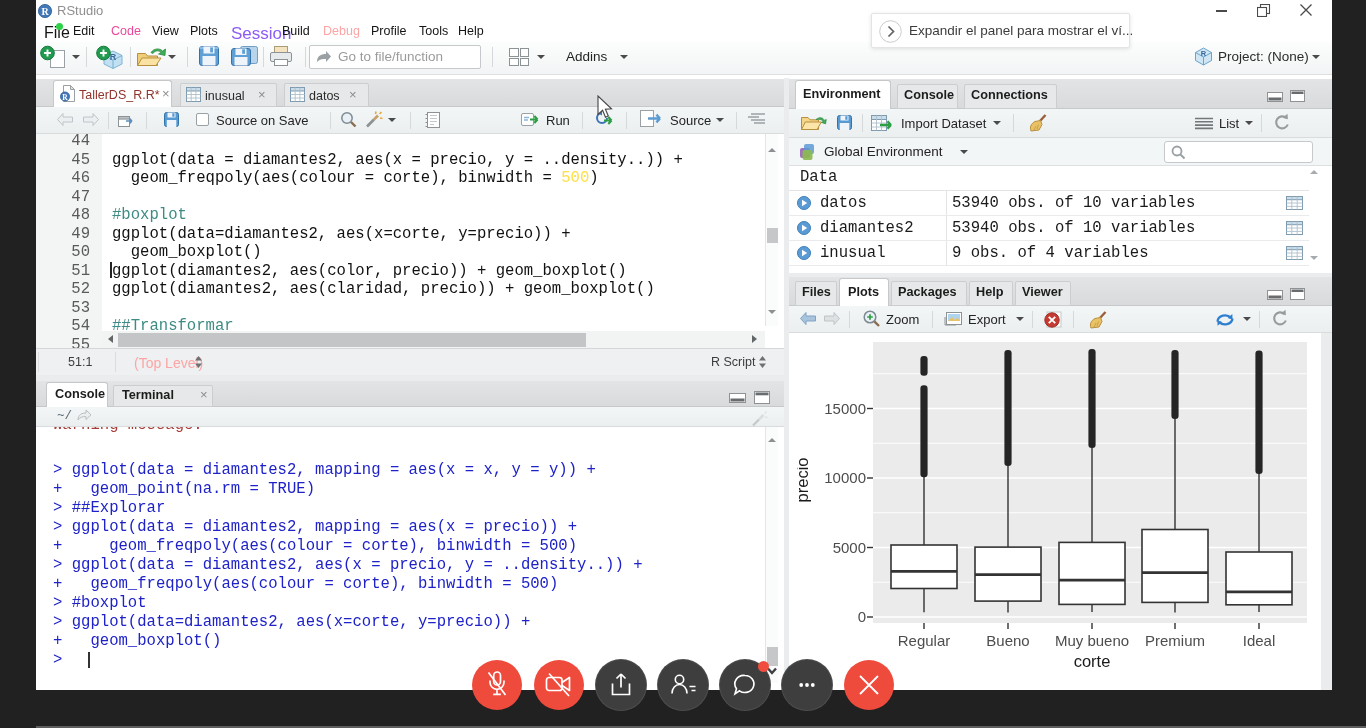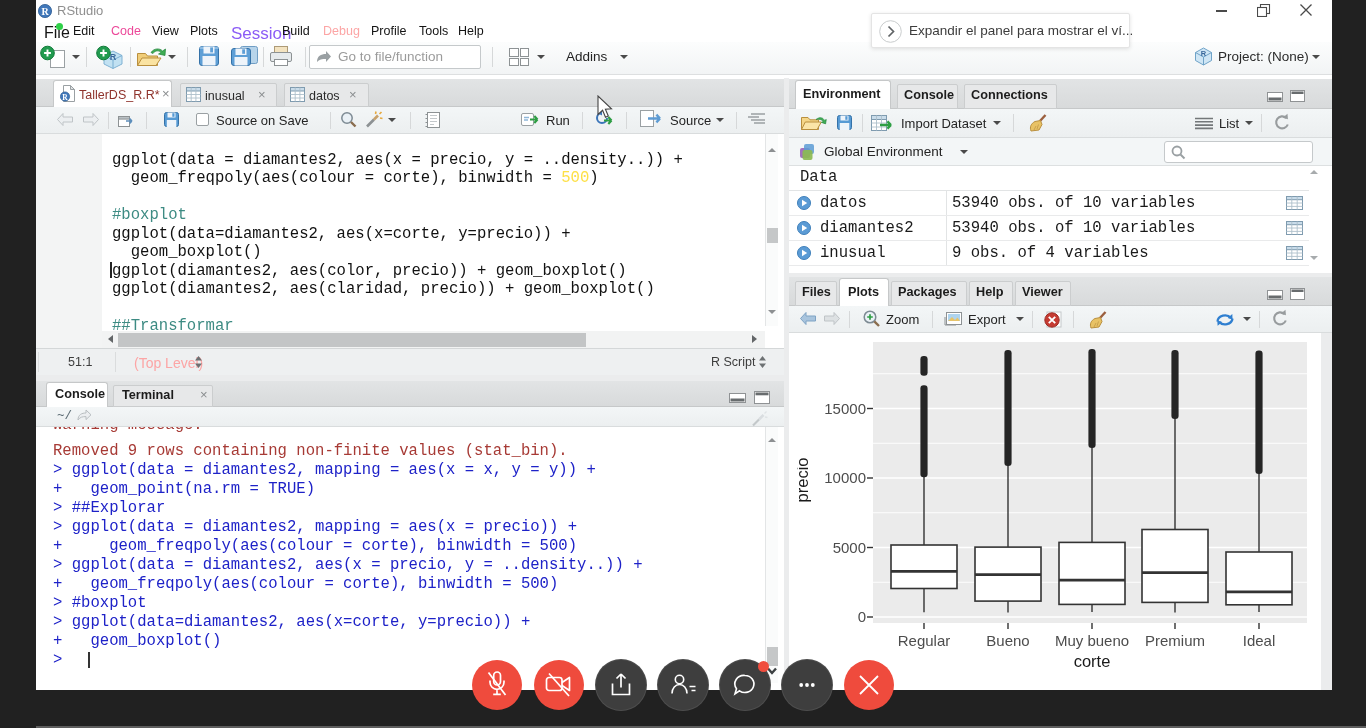--- a/index.html
+++ b/index.html
@@ -207,20 +207,32 @@
 </svg>
 <div class="a" style="left:670px;top:113px;font-size:13px;color:#242424">Source</div>
 <div class="a cd" style="left:716px;top:118px"></div>
 <div class="a sep" style="left:736px;top:112px;height:17px"></div>
 <svg class="a" style="left:748px;top:113px" width="20" height="13">
       <path d="M3,1 h14 M0,4 h11 M3,7 h14 M6,10 h11" stroke="#9aa0a3" stroke-width="1.7"></path>
     </svg>
 
 <div class="a" style="left:36px;top:134px;width:729px;height:214px;background:#fff;overflow:hidden"></div>
 <div class="a" style="left:36px;top:134px;width:66px;height:214px;background:#f3f4f4"></div>
+<div class="a mono" style="left:36px;top:132px;width:54px;text-align:right;font-size:15.6px;line-height:18.5px;color:#5a5a5a">44
+45
+46
+47
+48
+49
+50
+51
+52
+53
+54
+55</div>
 <div class="a mono" style="left:112px;top:150.5px;font-size:15.6px;line-height:18.5px;color:#111">ggplot(data = diamantes2, aes(x = precio, y = ..density..)) +
   geom_freqpoly(aes(colour = corte), binwidth = <span style="color:#fde047">500</span>)
 
 <span style="color:#3d8b83">#boxplot</span>
 ggplot(data=diamantes2, aes(x=corte, y=precio)) +
   geom_boxplot()
 ggplot(diamantes2, aes(color, precio)) + geom_boxplot()
 ggplot(diamantes2, aes(claridad, precio)) + geom_boxplot()
 
 <span style="color:#3d8b83">##Transformar</span></div>
@@ -269,21 +281,21 @@
 <svg class="a" style="left:76px;top:409px" width="20" height="13">
       <path d="M2,11 c0,-5.5 4,-7 8,-7 l0,-3 5,4.8 -5,4.8 0,-3 c-3.5,0 -6,0.4 -8,3.4 z" fill="#eceef0" stroke="#b9bec1"></path>
     </svg>
 <svg class="a" style="left:750px;top:411px" width="20" height="16">
       <path d="M3,14.5 L9,8.5" stroke="#c3c8ca" stroke-width="2.2"></path>
       <path d="M9,8.5 L13.5,4" stroke="#d9dde0" stroke-width="2.6"></path>
       <path d="M14.5,2.5 l2,-2 M15,6 l2.5,0.5" stroke="#dfe3e5" stroke-width="1.4"></path>
     </svg>
 <div class="a" style="left:36px;top:427px;width:729px;height:256px;background:#fff;overflow:hidden">
 <div class="a mono red" style="left:17px;top:-11px;font-size:15.6px;line-height:19px">Warning message:</div>
-<div class="a mono" style="left:17px;top:14.5px;font-size:15.6px;line-height:19px"><span class="red">Removed 9 rows containing non-finite values (stat_bin).</span><span class="blue">
+<div class="a mono" style="left:17px;top:14.5px;font-size:15.6px;line-height:19px"><span class="blue">
 &gt; ggplot(data = diamantes2, mapping = aes(x = x, y = y)) +
 +   geom_point(na.rm = TRUE)
 &gt; ##Explorar
 &gt; ggplot(data = diamantes2, mapping = aes(x = precio)) +
 +     geom_freqpoly(aes(colour = corte), binwidth = 500)
 &gt; ggplot(data = diamantes2, aes(x = precio, y = ..density..)) +
 +   geom_freqpoly(aes(colour = corte), binwidth = 500)
 &gt; #boxplot
 &gt; ggplot(data=diamantes2, aes(x=corte, y=precio)) +
 +   geom_boxplot()

